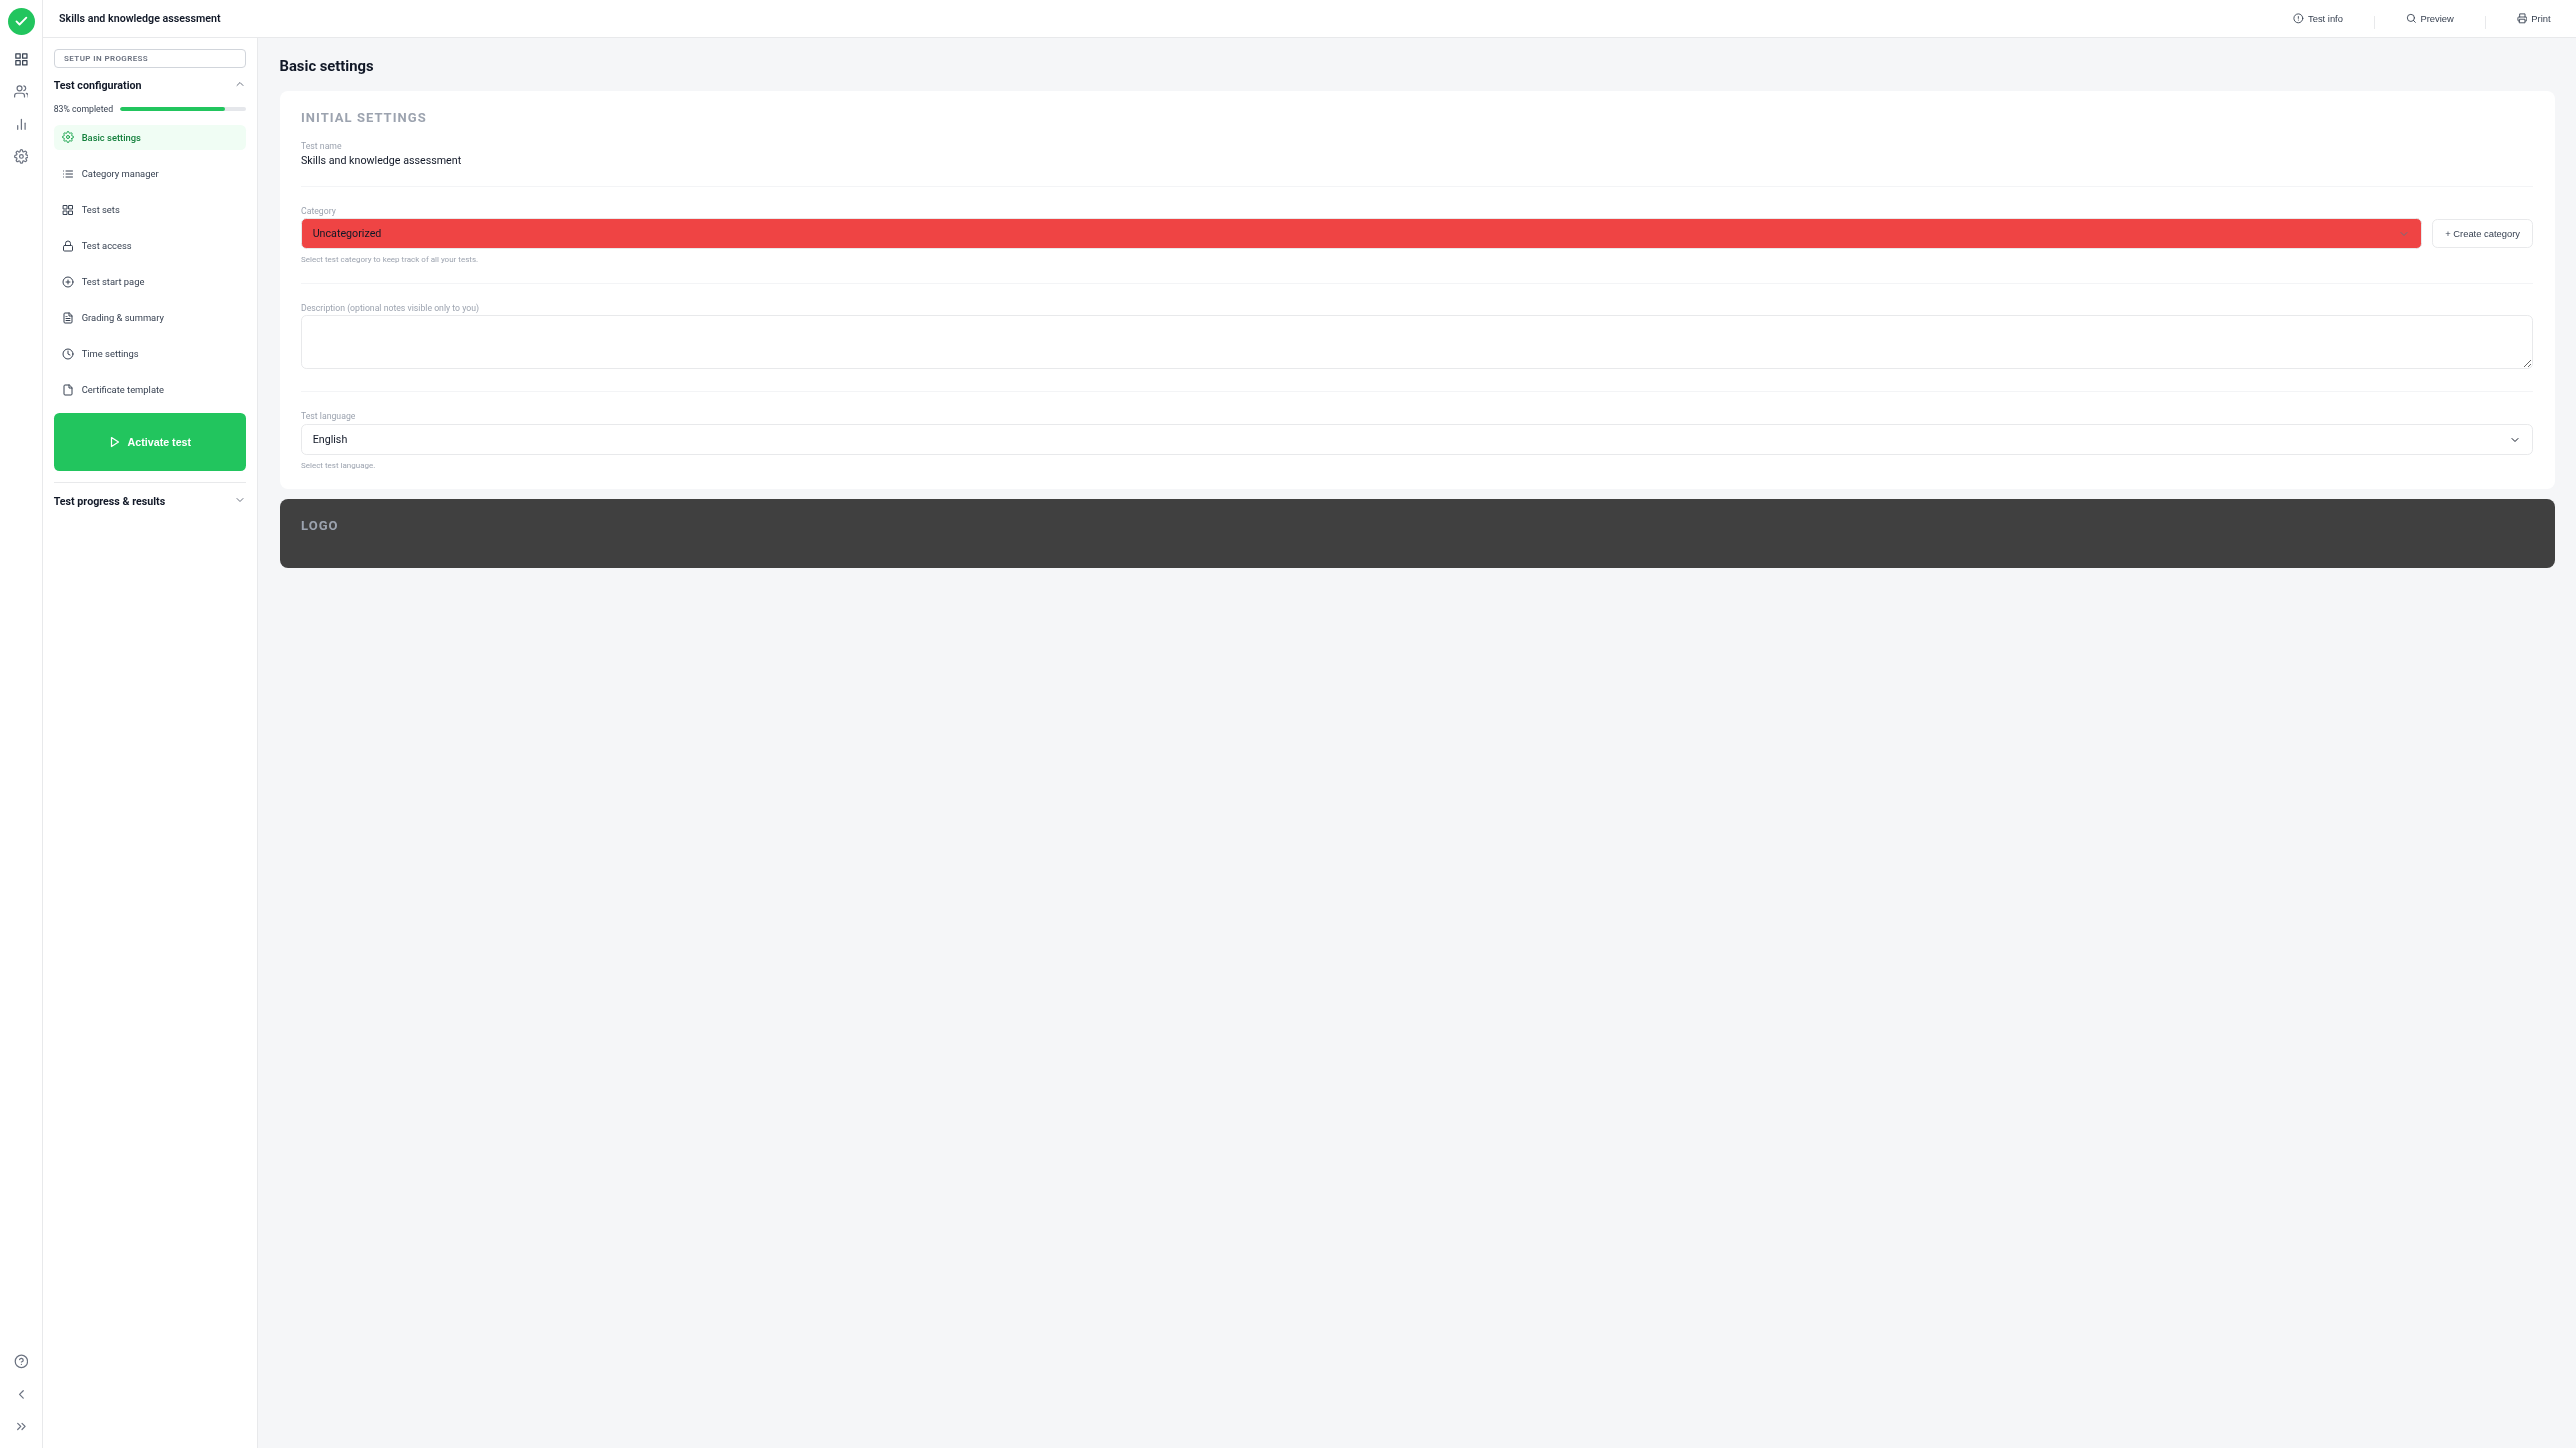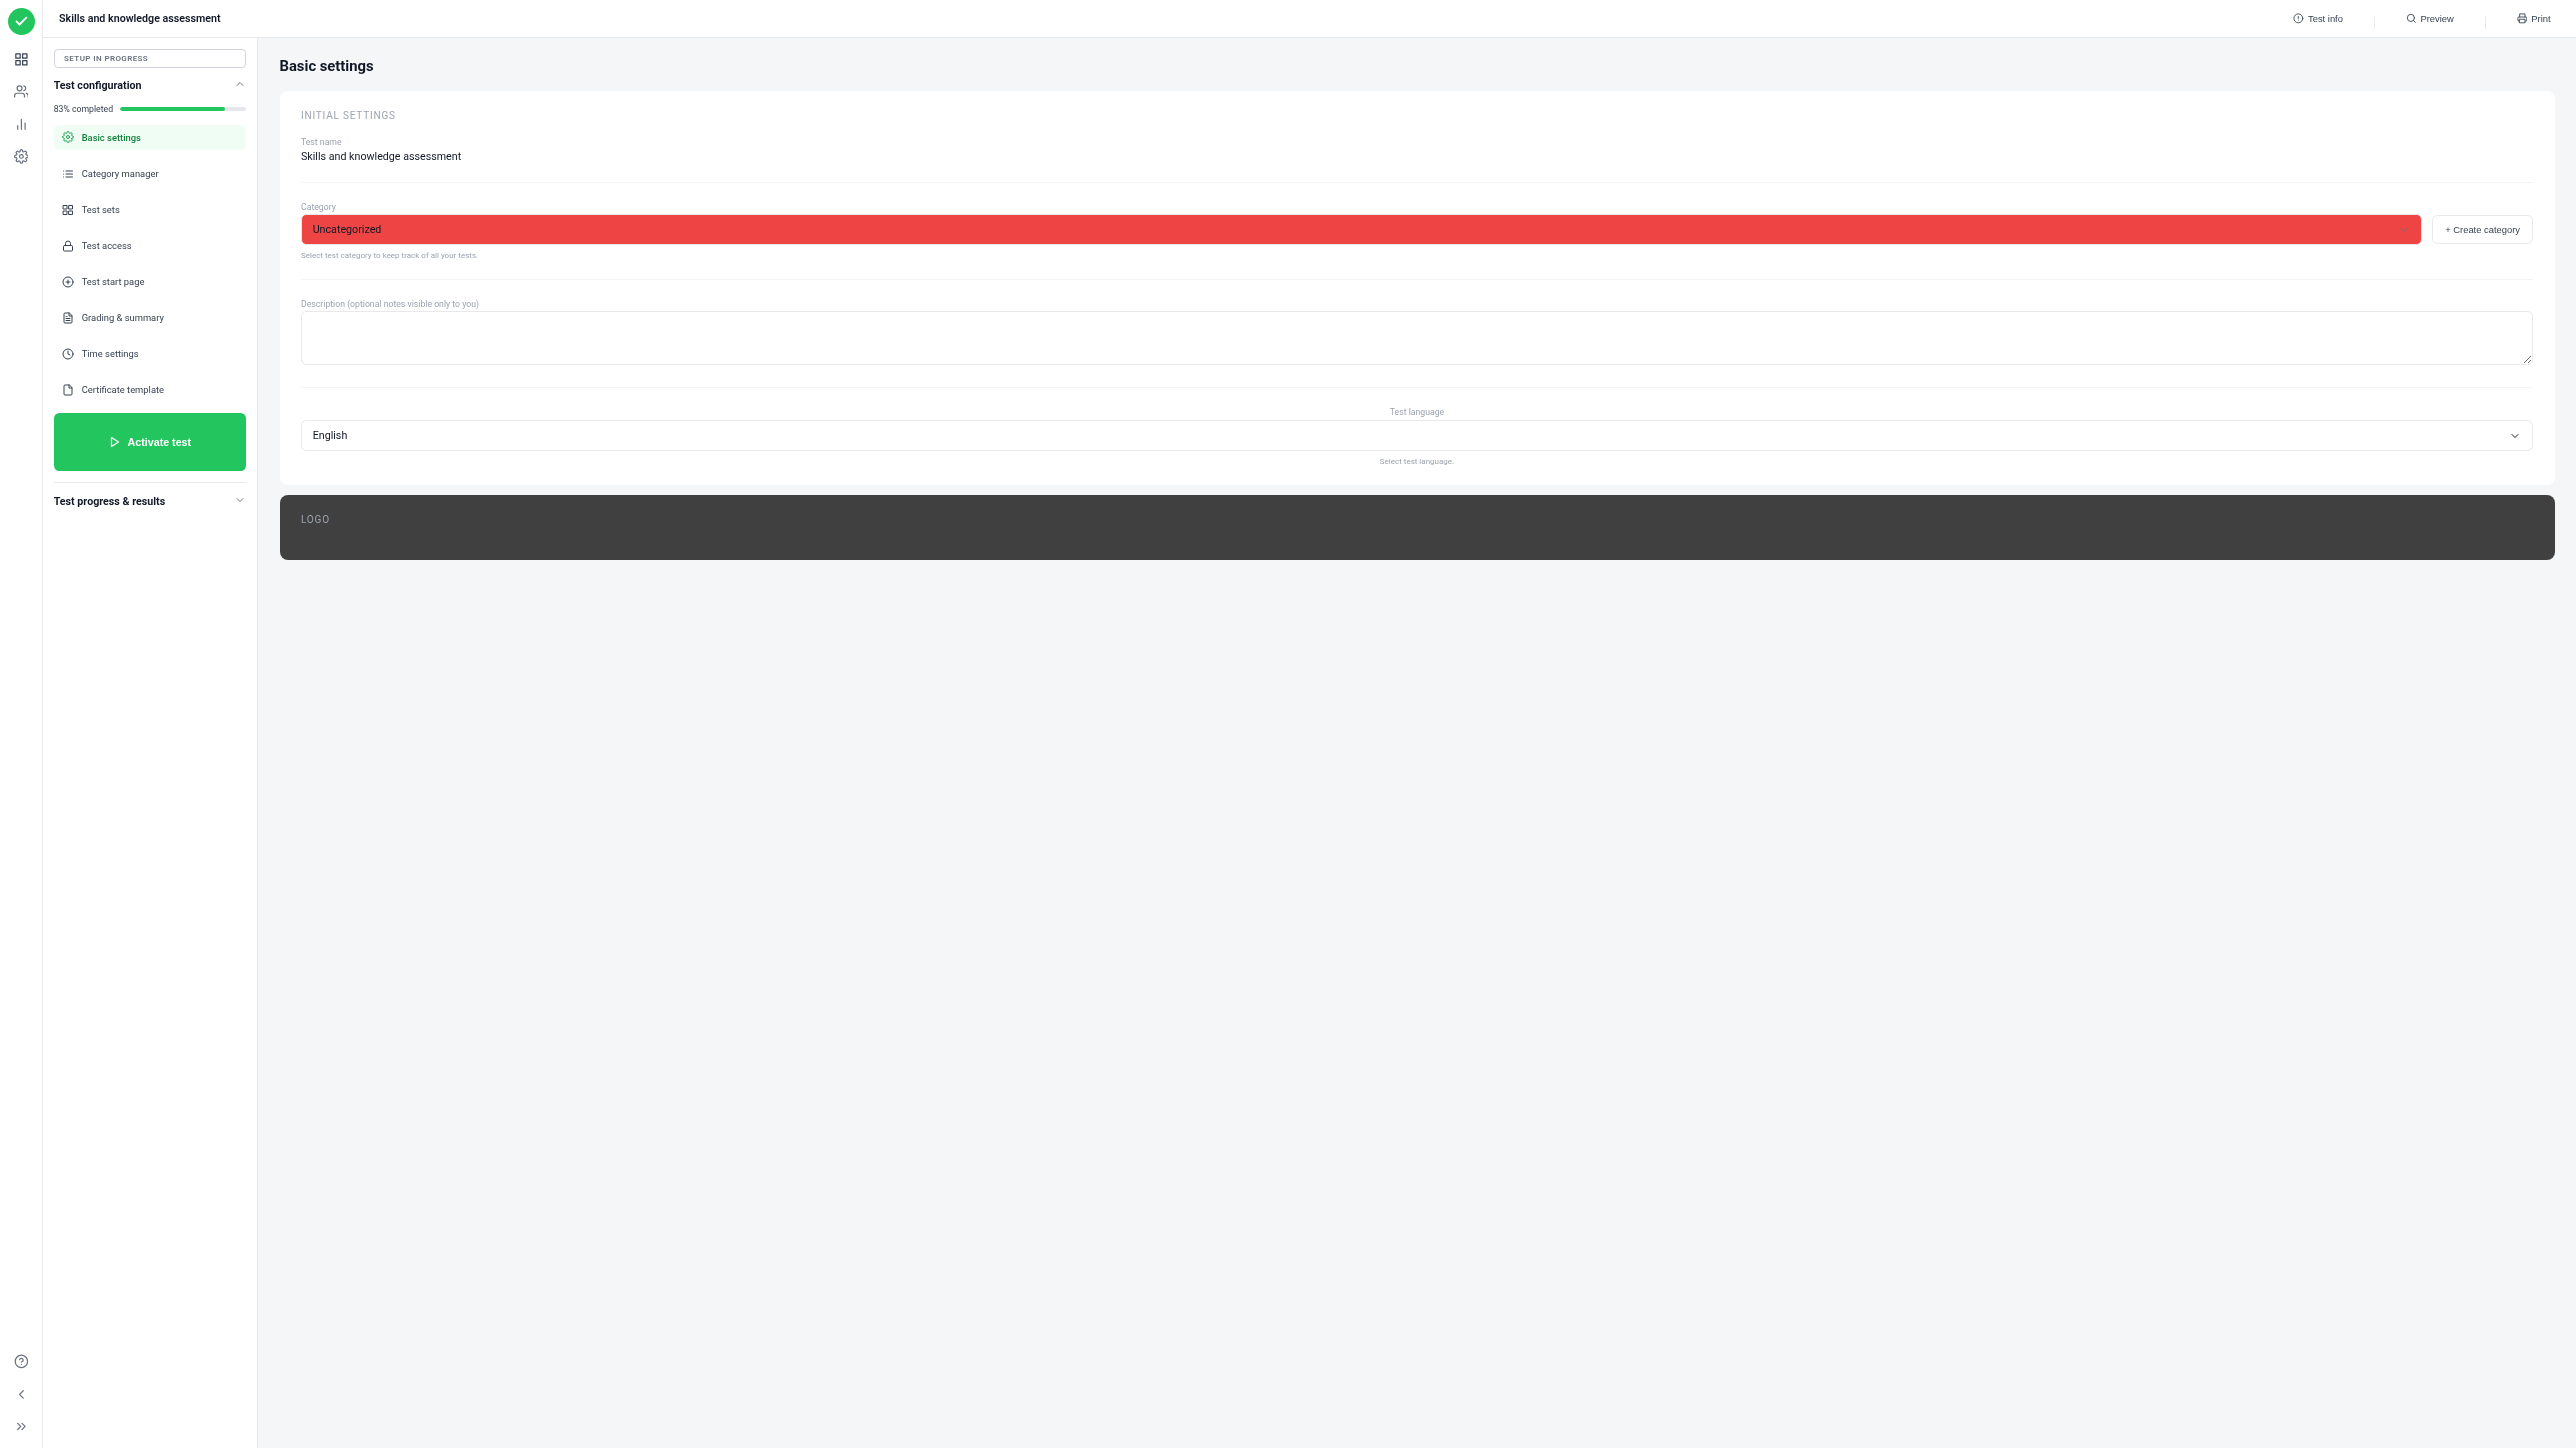--- a/index.html
+++ b/index.html
@@ -219,38 +219,37 @@
       margin-bottom: 16px;
     }
 
     .settings-card {
       background: #fff;
       border-radius: 8px;
       padding: 19px 21.5px;
       margin-bottom: 10.7px;
     }
     .section-label {
-      font-size: 10px;
-      font-weight: 400;
+      font-size: 13px;
+      font-weight: 700;
       letter-spacing: 0.08em;
       color: #9ca3af;
       text-transform: uppercase;
       margin-bottom: 16px;
     }
 
     .field-group {
       margin-bottom: 19px;
       padding-bottom: 19px;
       border-bottom: 0.7px solid #f3f4f6;
     }
     .field-group:last-child {
       border-bottom: none;
       margin-bottom: 0;
       padding-bottom: 0;
-      text-align: center;
     }
     .field-label {
       font-size: 8.7px;
       color: #9ca3af;
       margin-bottom: 2.7px;
     }
     .field-value {
       font-size: 10.7px;
       color: #111827;
       font-weight: 400;

